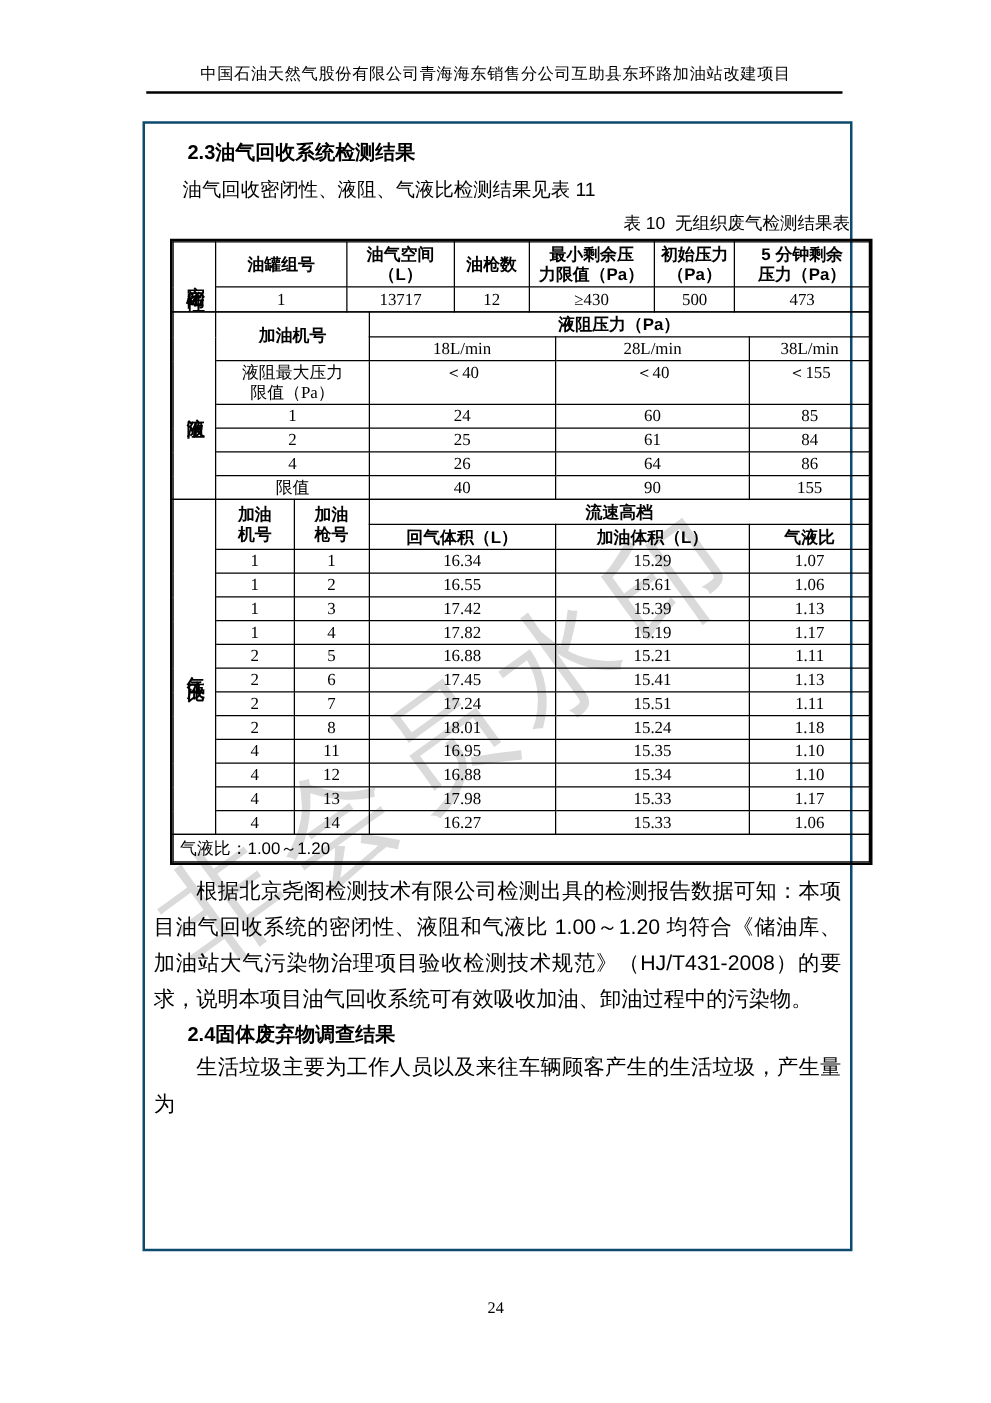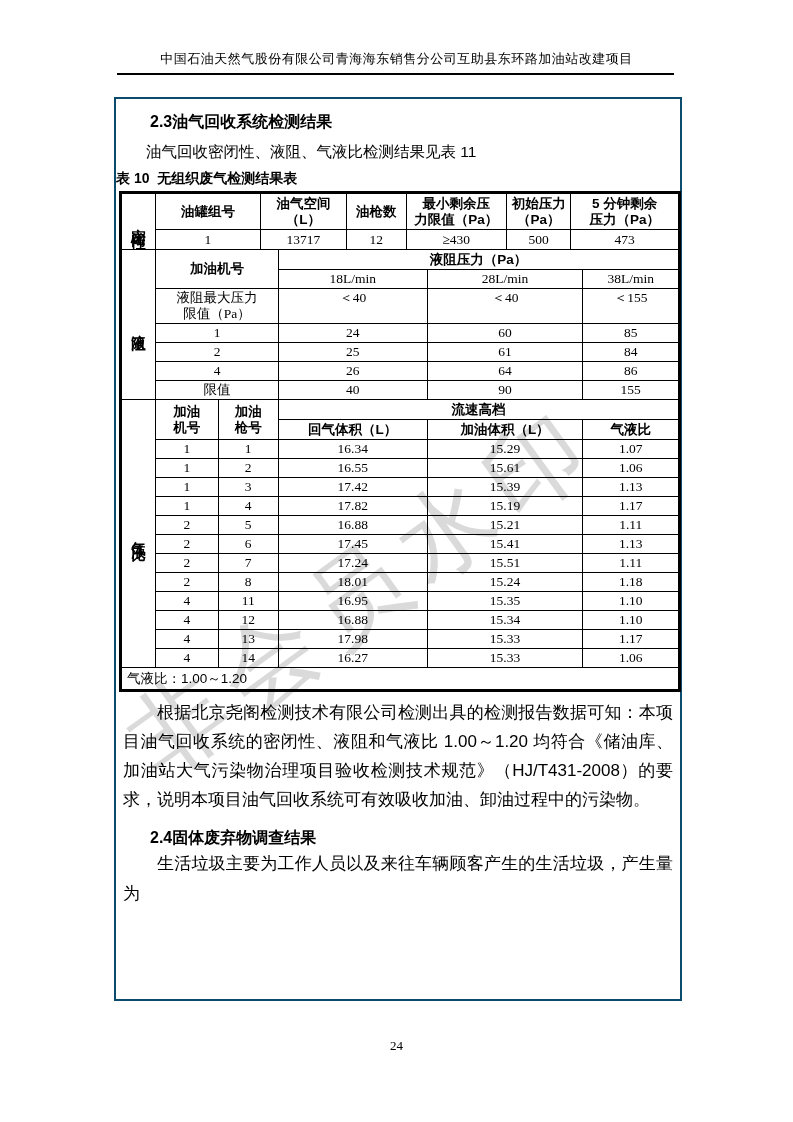--- a/index.html
+++ b/index.html
@@ -38,27 +38,27 @@
   .h-sec{
     margin:13px 0 0 34px;
     font-size:16px;font-weight:bold;
     font-family:"Liberation Sans", sans-serif;
   }
   .intro{
     margin:9px 0 0 30px;font-size:15.5px;
     font-family:"Liberation Sans", sans-serif;
   }
   .tbl-title{
-    margin:7px 0 3px 0;text-align:left;
-    font-size:14px;font-weight:bold;
+    margin:7px 0 3px 0;text-align:right;
+    font-size:14px;font-weight:normal;
     font-family:"Liberation Sans", sans-serif;
     white-space:pre;
   }
   .tbl-wrap{
-    margin-left:3px;width:558px;
+    margin-left:20px;width:558px;
     border:2px solid #000;
   }
   table.tbl{
     border-collapse:collapse;table-layout:fixed;width:100%;
     background:transparent;
   }
   table.tbl + table.tbl{margin-top:-1px;}
   .tbl td, .tbl th{
     border:1px solid #000;
     padding:1px 2px;
@@ -89,21 +89,21 @@
     font-family:"Liberation Sans", sans-serif;
   }
   .para{
     margin:6px 7px 0 7px;
     font-size:17px;line-height:29px;
     text-align:justify;text-indent:2em;
     font-family:"Liberation Sans", sans-serif;
   }
   .para2{line-height:30px;margin-top:9px;}
   .para3{margin-top:0;line-height:30px;}
-  .h-sec2{margin-top:14px;}
+  .h-sec2{margin-top:4px;}
   .page-number{
     position:absolute;left:0;top:1038px;width:100%;
     text-align:center;font-size:13px;
     font-family:"Liberation Serif", serif;
   }
 </style>
 </head>
 <body>
 
 <div class="page">

